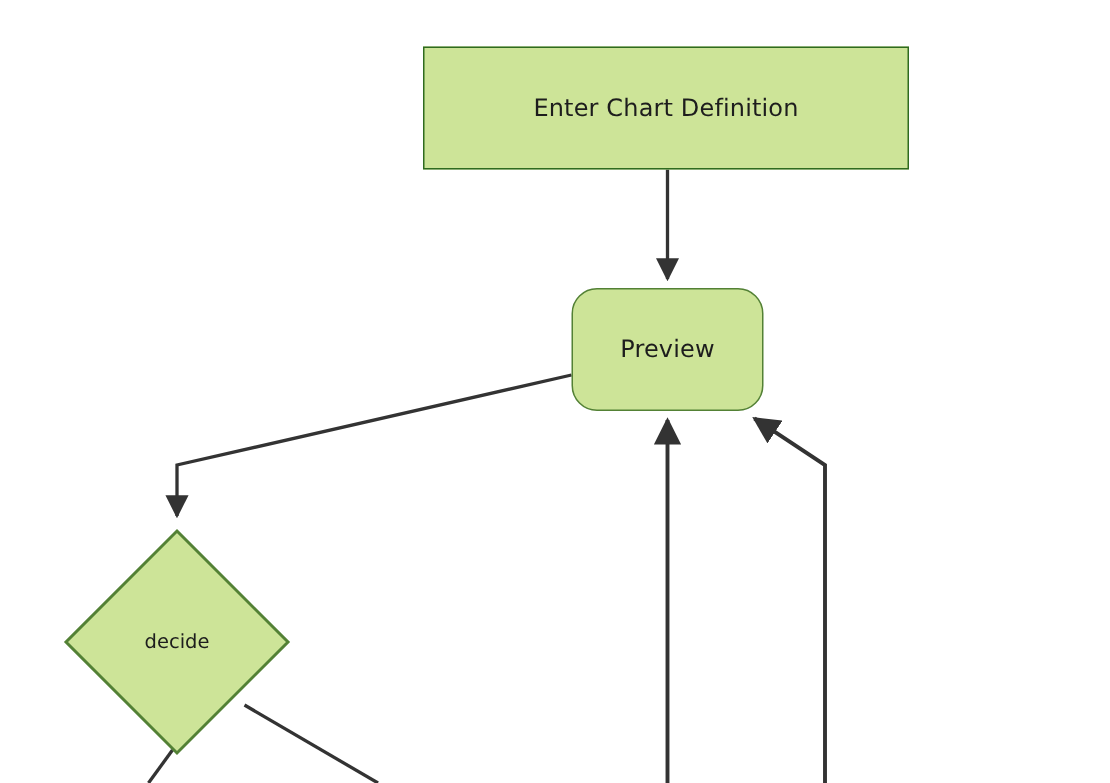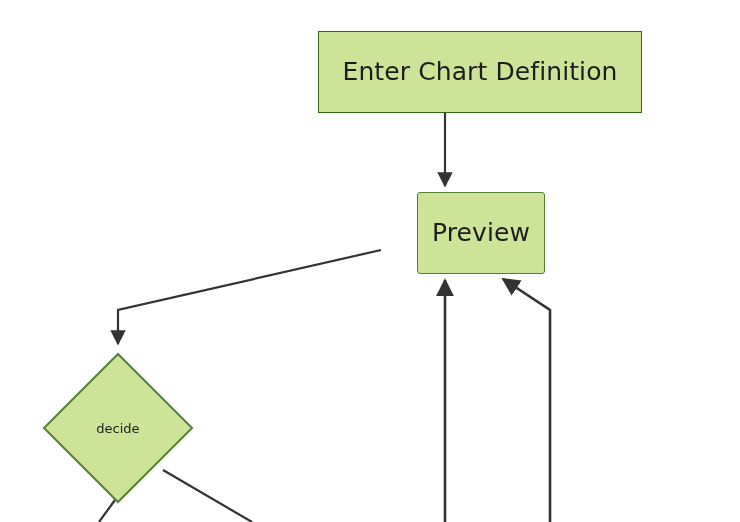--- a/index.html
+++ b/index.html
@@ -23,33 +23,32 @@
     height: 522px;
   }
   .node {
     position: absolute;
     box-sizing: border-box;
     display: flex;
     align-items: center;
     justify-content: center;
     text-align: center;
     color: #1d1d1d;
-    font-size: 25px;
+    font-size: 16px;
     line-height: 1.2;
     letter-spacing: 0.1px;
-    margin-left: 36px;
   }
   .node-rect {
     border: 1.4px solid #2f6b1f;
     background: #cde498;
   }
   .node-round {
     border: 1.4px solid #538135;
     background: #cde498;
-    border-radius: 3px;
+    border-radius: 17px;
   }
   .node-diamond-wrap {
     position: absolute;
   }
   .node-diamond-wrap svg {
     position: absolute;
     left: 0;
     top: 0;
     overflow: visible;
   }

